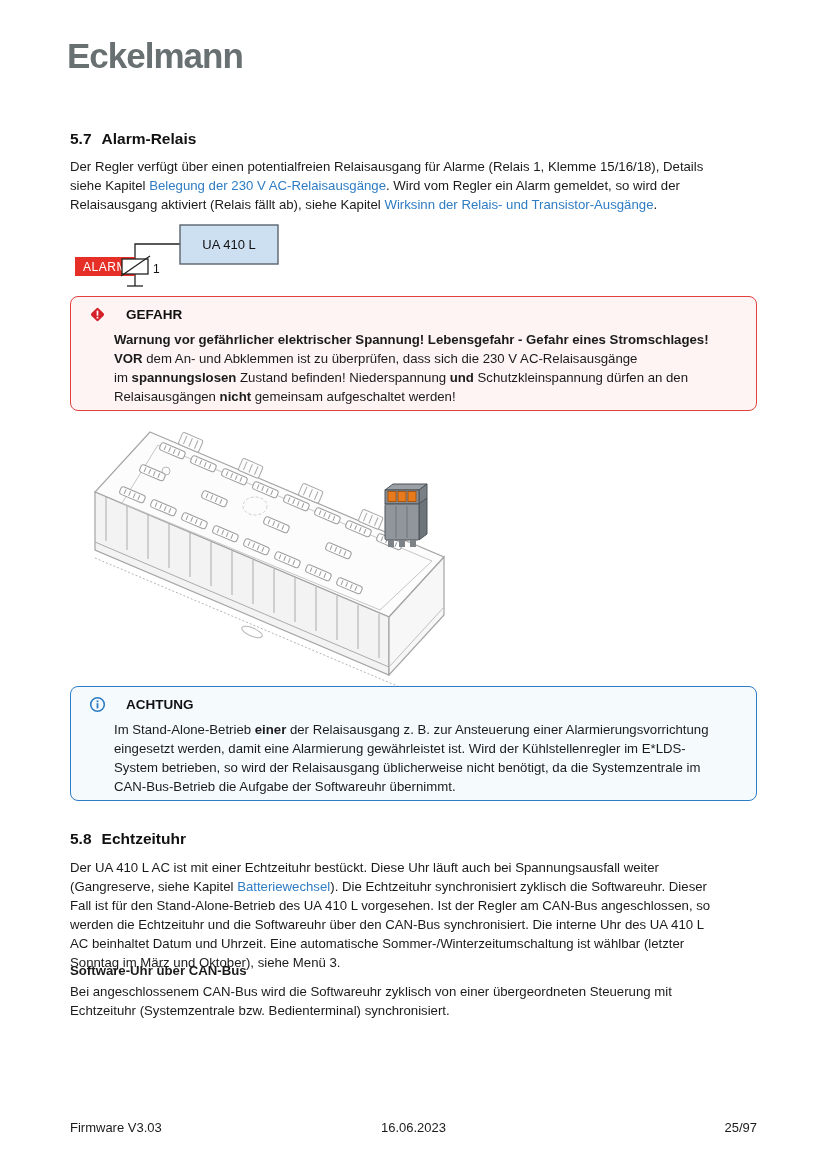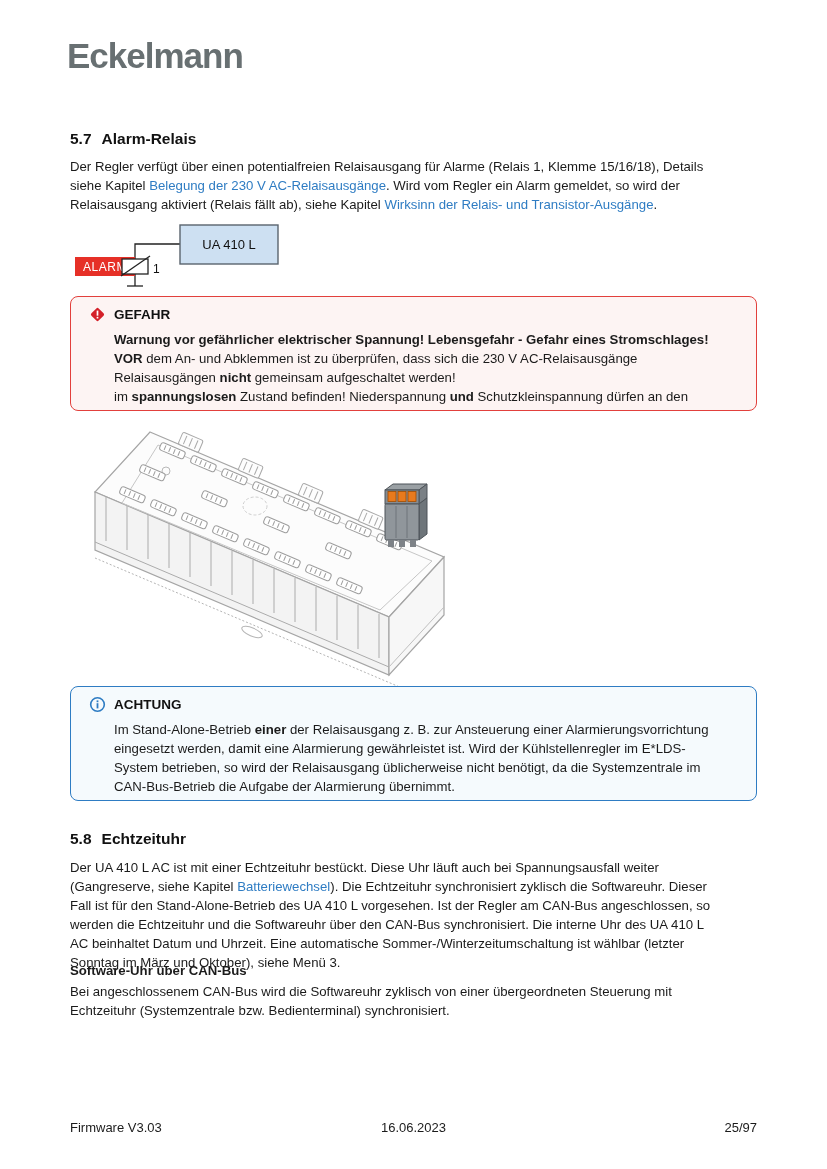--- a/index.html
+++ b/index.html
@@ -21,21 +21,21 @@
   .intro{left:70px;top:157px;}
   .clockp{left:70px;top:858px;}
   .subhead{left:70px;top:963px;font-size:13.2px;font-weight:700;}
   .subp{left:70px;top:982px;}
   .diagram{left:70px;top:222px;}
   .figure{left:92px;top:420px;}
   .callout{left:70px;width:687px;border-radius:8px;box-sizing:border-box;}
   .danger{top:296px;border:1.5px solid var(--danger-red,#e2403c);background:var(--danger-bg,#fdf4f3);}
   .notice{top:686px;border:1.5px solid var(--notice-blue,#2e7cc3);background:var(--notice-bg,#f5fafd);}
   .callout-inner{padding:9px 16px 4px 18px;}
-  .callout-title{display:flex;align-items:center;gap:8px;height:17px;}
+  .callout-title{display:flex;align-items:center;gap:20px;height:17px;}
   .callout-title .t{font-size:13.5px;font-weight:700;color:#111;}
   .callout-body{margin-left:25px;margin-top:7px;}
   .footer{left:0;top:1120px;width:827px;font-size:13px;color:#1b1b1b;}
   .footer .fl{position:absolute;left:70px;}
   .footer .fc{position:absolute;left:0;width:827px;text-align:center;}
   .footer .fr{position:absolute;right:70px;}
   svg text{font-family:"Liberation Sans","DejaVu Sans",sans-serif;}
 </style>
 </head>
 <body>
@@ -89,22 +89,22 @@
             <rect x="3.4" y="3.4" width="10.2" height="10.2" rx="1.6" transform="rotate(45 8.5 8.5)" fill="var(--danger-icon,#d42029)"></rect>
             <rect x="7.65" y="4.6" width="1.7" height="5.1" fill="#ffffff"></rect>
             <rect x="7.65" y="10.8" width="1.7" height="1.7" fill="#ffffff"></rect>
           </svg>
         </span>
         <span class="t">GEFAHR</span>
       </div>
       <div class="callout-body body-text">
           <div class="tline"><span class="run-bold">Warnung vor gefährlicher elektrischer Spannung! Lebensgefahr - Gefahr eines Stromschlages!</span></div>
           <div class="tline"><span class="run-bold">VOR</span><span> dem An- und Abklemmen ist zu überprüfen, dass sich die 230 V AC-Relaisausgänge</span></div>
+          <div class="tline"><span>im </span><span class="run-bold">spannungslosen</span><span> Zustand befinden! Niederspannung </span><span class="run-bold">und</span><span> Schutzkleinspannung dürfen an den</span></div>
           <div class="tline"><span>Relaisausgängen </span><span class="run-bold">nicht</span><span> gemeinsam aufgeschaltet werden!</span></div>
-          <div class="tline"><span>im </span><span class="run-bold">spannungslosen</span><span> Zustand befinden! Niederspannung </span><span class="run-bold">und</span><span> Schutzkleinspannung dürfen an den</span></div>
         </div>
     </div>
   </div>
 
   <div class="abs figure">
     <svg width="380" height="270" viewBox="0 0 380 270">
       <defs>
         <g id="tb" stroke="#9d9d9d" fill="#ffffff" stroke-width="1">
           <rect x="0" y="0" width="26" height="8" rx="2.5"></rect>
           <line x1="5" y1="1.5" x2="5" y2="6.5"></line>
@@ -208,21 +208,21 @@
             <rect x="7.6" y="4.4" width="1.8" height="1.8" fill="var(--notice-blue,#2e7cc3)"></rect>
             <rect x="7.6" y="7.2" width="1.8" height="5.2" fill="var(--notice-blue,#2e7cc3)"></rect>
           </svg>
         </span>
         <span class="t">ACHTUNG</span>
       </div>
       <div class="callout-body body-text">
           <div class="tline"><span>Im Stand-Alone-Betrieb </span><span class="run-bold">einer</span><span> der Relaisausgang z. B. zur Ansteuerung einer Alarmierungsvorrichtung</span></div>
           <div class="tline"><span>eingesetzt werden, damit eine Alarmierung gewährleistet ist. Wird der Kühlstellenregler im E*LDS-</span></div>
           <div class="tline"><span>System betrieben, so wird der Relaisausgang üblicherweise nicht benötigt, da die Systemzentrale im</span></div>
-          <div class="tline"><span>CAN-Bus-Betrieb die Aufgabe der Alarmierung übernimmt.</span></div>
+          <div class="tline"><span>CAN-Bus-Betrieb die Aufgabe der Softwareuhr übernimmt.</span></div>
         </div>
     </div>
   </div>
 
   <div class="abs sec-head h58">
     <span class="num">5.8</span><span>Echtzeituhr</span>
   </div>
 
   <div class="abs body-text clockp">
       <div class="tline"><span>Der UA 410 L AC ist mit einer Echtzeituhr bestückt. Diese Uhr läuft auch bei Spannungsausfall weiter</span></div>

